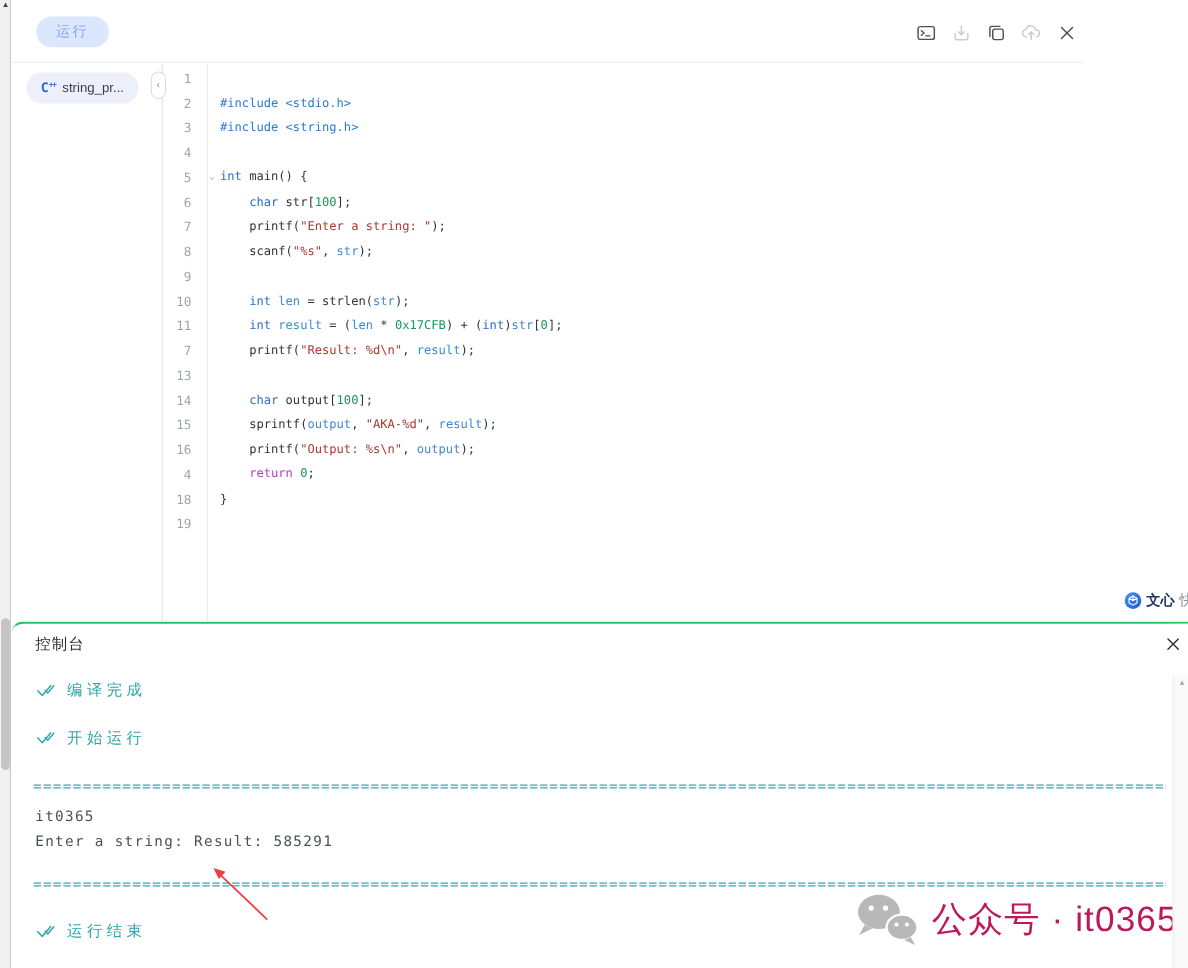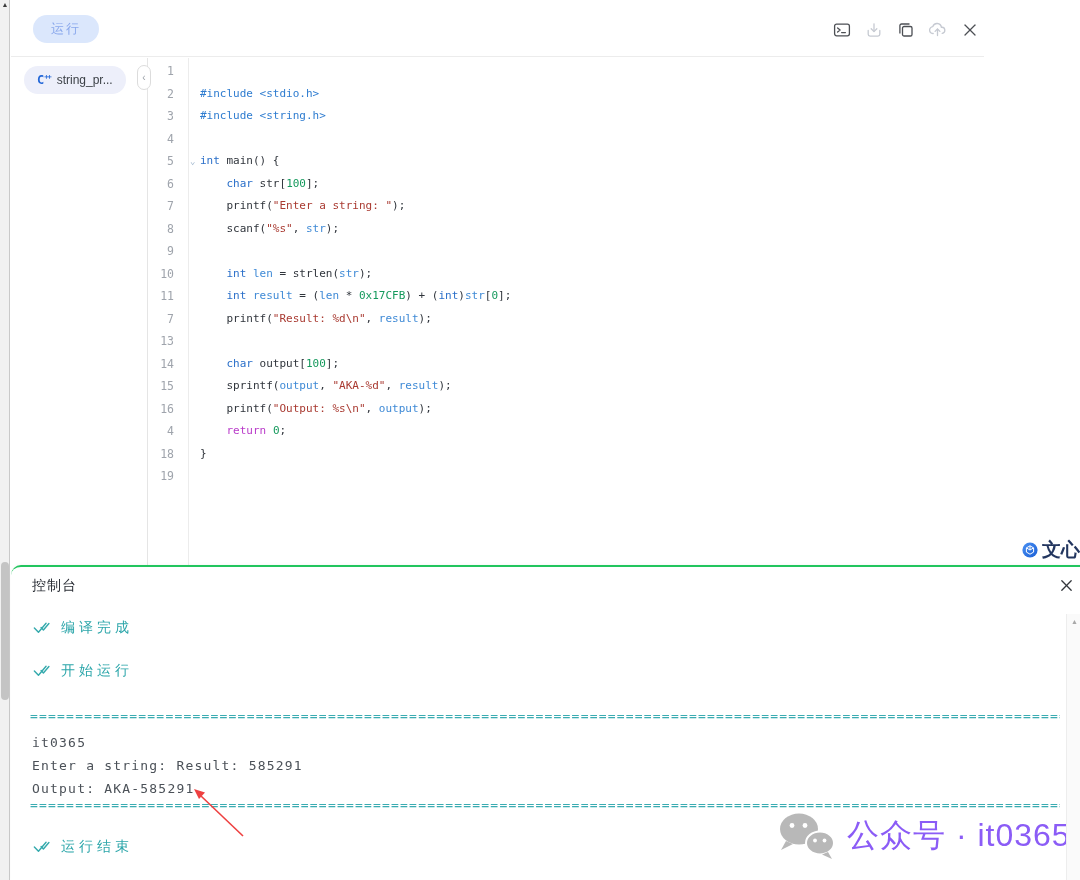--- a/index.html
+++ b/index.html
@@ -46,21 +46,21 @@
     font-size:11px; line-height:22.5px; white-space:pre; cursor:text; }
   .code-line { position:relative; height:22.5px; padding-left:11px; }
   .fold { position:absolute; left:1px; top:0; color:#9db4cc; font-size:9px; }
   .tk-inc { color:#2e7cd0; } .tk-kw { color:#2a6fc9; } .tk-var { color:#3f8ad6; }
   .tk-num { color:#14995c; } .tk-str { color:#a93a31; } .tk-ret { color:#b93ac9; }
   .tk-pl  { color:#30353c; }
 
   
   #brand { position:absolute; left:1011px; top:479px; display:flex; align-items:center; gap:4px;
     white-space:nowrap; cursor:pointer; }
-  #brand .b1 { font-size:19px; font-weight:bold; color:#23365f; }
+  #brand .b1 { font-size:13px; font-weight:bold; color:#23365f; }
   #brand .b2 { font-size:13.5px; color:#8d93a0; }
 
   
   #console { position:absolute; left:11px; top:565px; width:1071px; height:315px; background:#fff;
     border-top:2px solid #22c55e; border-radius:10px 0 0 0; box-shadow:0 -1px 3px rgba(0,0,0,0.03); }
   #console-title { position:absolute; left:21px; top:10px; font-size:14px; color:#2b2f36; letter-spacing:1px; }
   #console-close { position:absolute; right:7px; top:9px; width:18px; height:18px; color:#34373c;
     display:flex; align-items:center; justify-content:center; cursor:pointer; }
   .c-msg { position:absolute; left:21px; display:flex; align-items:center; gap:10px;
     color:#2ca6aa; font-size:14px; letter-spacing:4px; }
@@ -70,21 +70,21 @@
   #console-output { position:absolute; left:21px; top:164px; font-family:"DejaVu Sans Mono", monospace;
     font-size:13px; letter-spacing:1.2px; line-height:23px; color:#4b5158; white-space:pre; }
   #console-scrollbar { position:absolute; right:0; top:47px; bottom:0; width:16px; background:#fafafa;
     border-left:1px solid #ededed; }
   #console-scrollbar .sb-up { position:absolute; top:4px; left:0; width:15px; text-align:center;
     font-size:7px; color:#a8a8a8; }
 
   
   #arrow-overlay { position:absolute; left:0; top:0; width:1069px; height:315px; pointer-events:none; }
   #watermark { position:absolute; left:766px; top:244px; display:flex; align-items:center; gap:10px;
-    color:#8b5cf6; }
+    color:#be185d; }
   #watermark .wm-text { font-size:32px; letter-spacing:1px; white-space:nowrap; }
 </style>
 </head>
 <body>
 
 <div id="root">
 
   <div id="left-scrollbar">
     <div class="sb-up">▲</div>
     <div class="sb-thumb"></div>
@@ -200,21 +200,21 @@
     </div>
     <div class="c-msg" style="top:94px">
       <svg width="19" height="19" viewBox="0 0 20 20" fill="none" stroke="#35aaad" stroke-width="1.5" stroke-linecap="round" stroke-linejoin="round">
         <path d="M2.5,10.5 L6.8,15 L14.8,5.6"></path>
           <path d="M9.6,10 L12,12.6 L17.8,5.8"></path>
       </svg>
       <span>开始运行</span>
     </div>
 
     <div class="c-sep" style="top:141px">==================================================================================================================================</div>
-    <div id="console-output"><div>it0365</div><div>Enter a string: Result: 585291</div><div>Output: AKA-585291</div></div>
+    <div id="console-output"><div>it0365</div><div>Enter a string: Result: 585291</div></div>
     <div class="c-sep" style="top:230px">==================================================================================================================================</div>
 
     <div class="c-msg" style="top:270px">
       <svg width="19" height="19" viewBox="0 0 20 20" fill="none" stroke="#35aaad" stroke-width="1.5" stroke-linecap="round" stroke-linejoin="round">
         <path d="M2.5,10.5 L6.8,15 L14.8,5.6"></path>
           <path d="M9.6,10 L12,12.6 L17.8,5.8"></path>
       </svg>
       <span>运行结束</span>
     </div>
 

